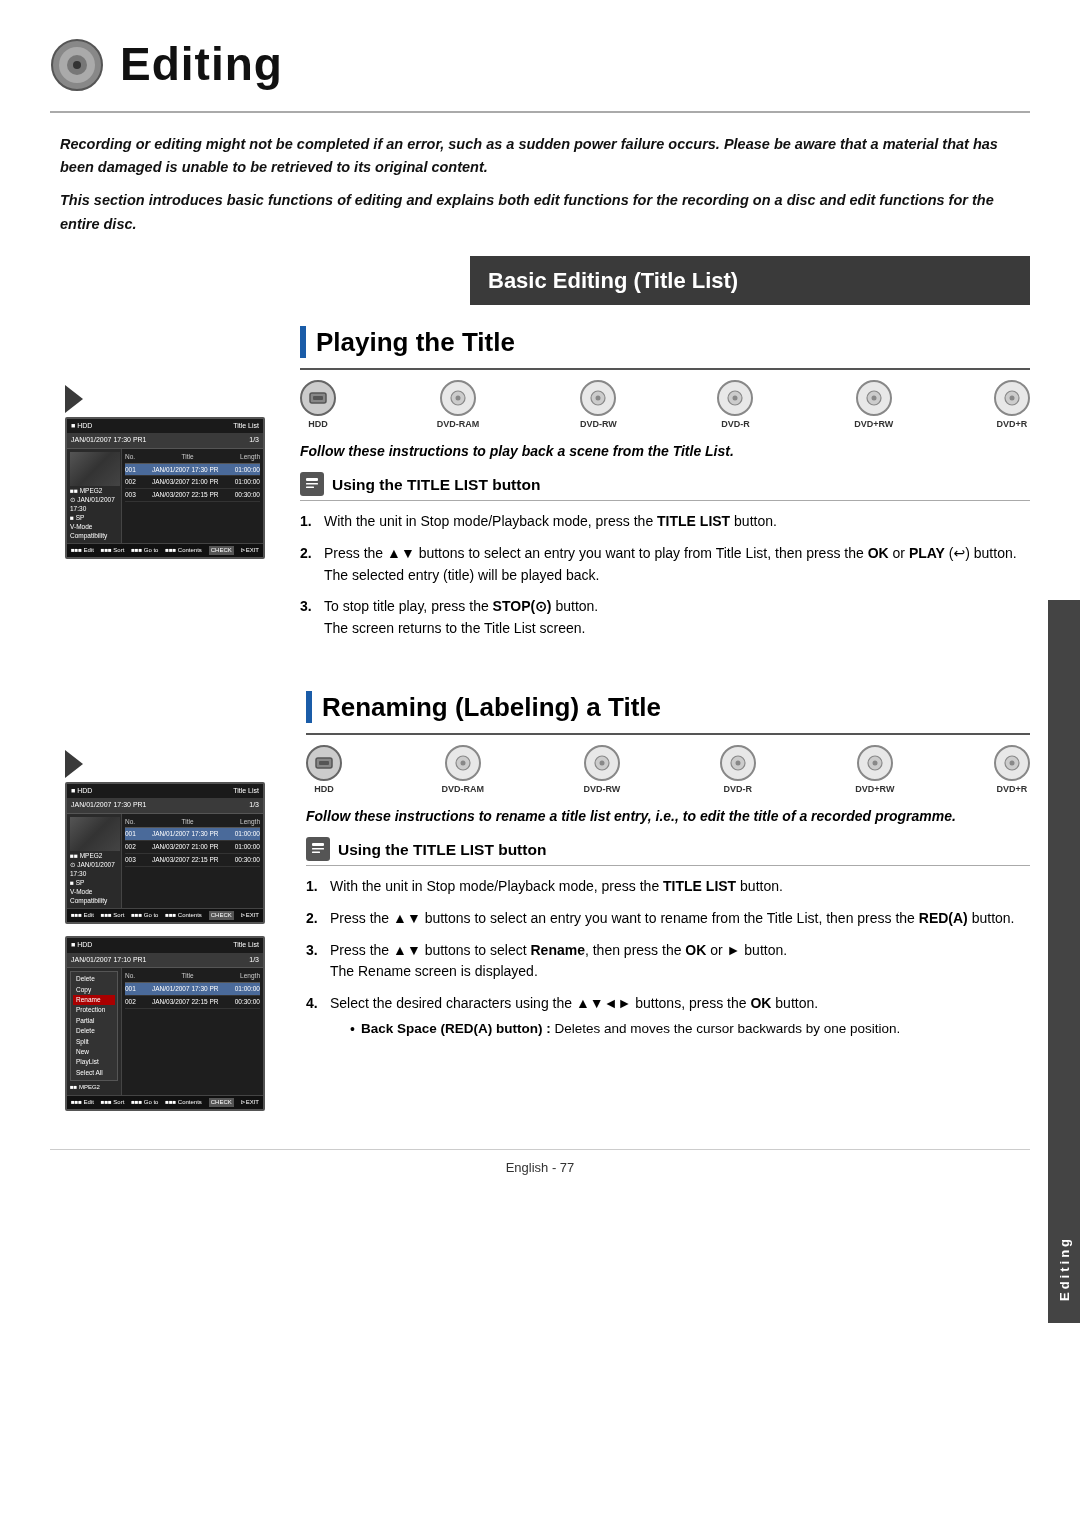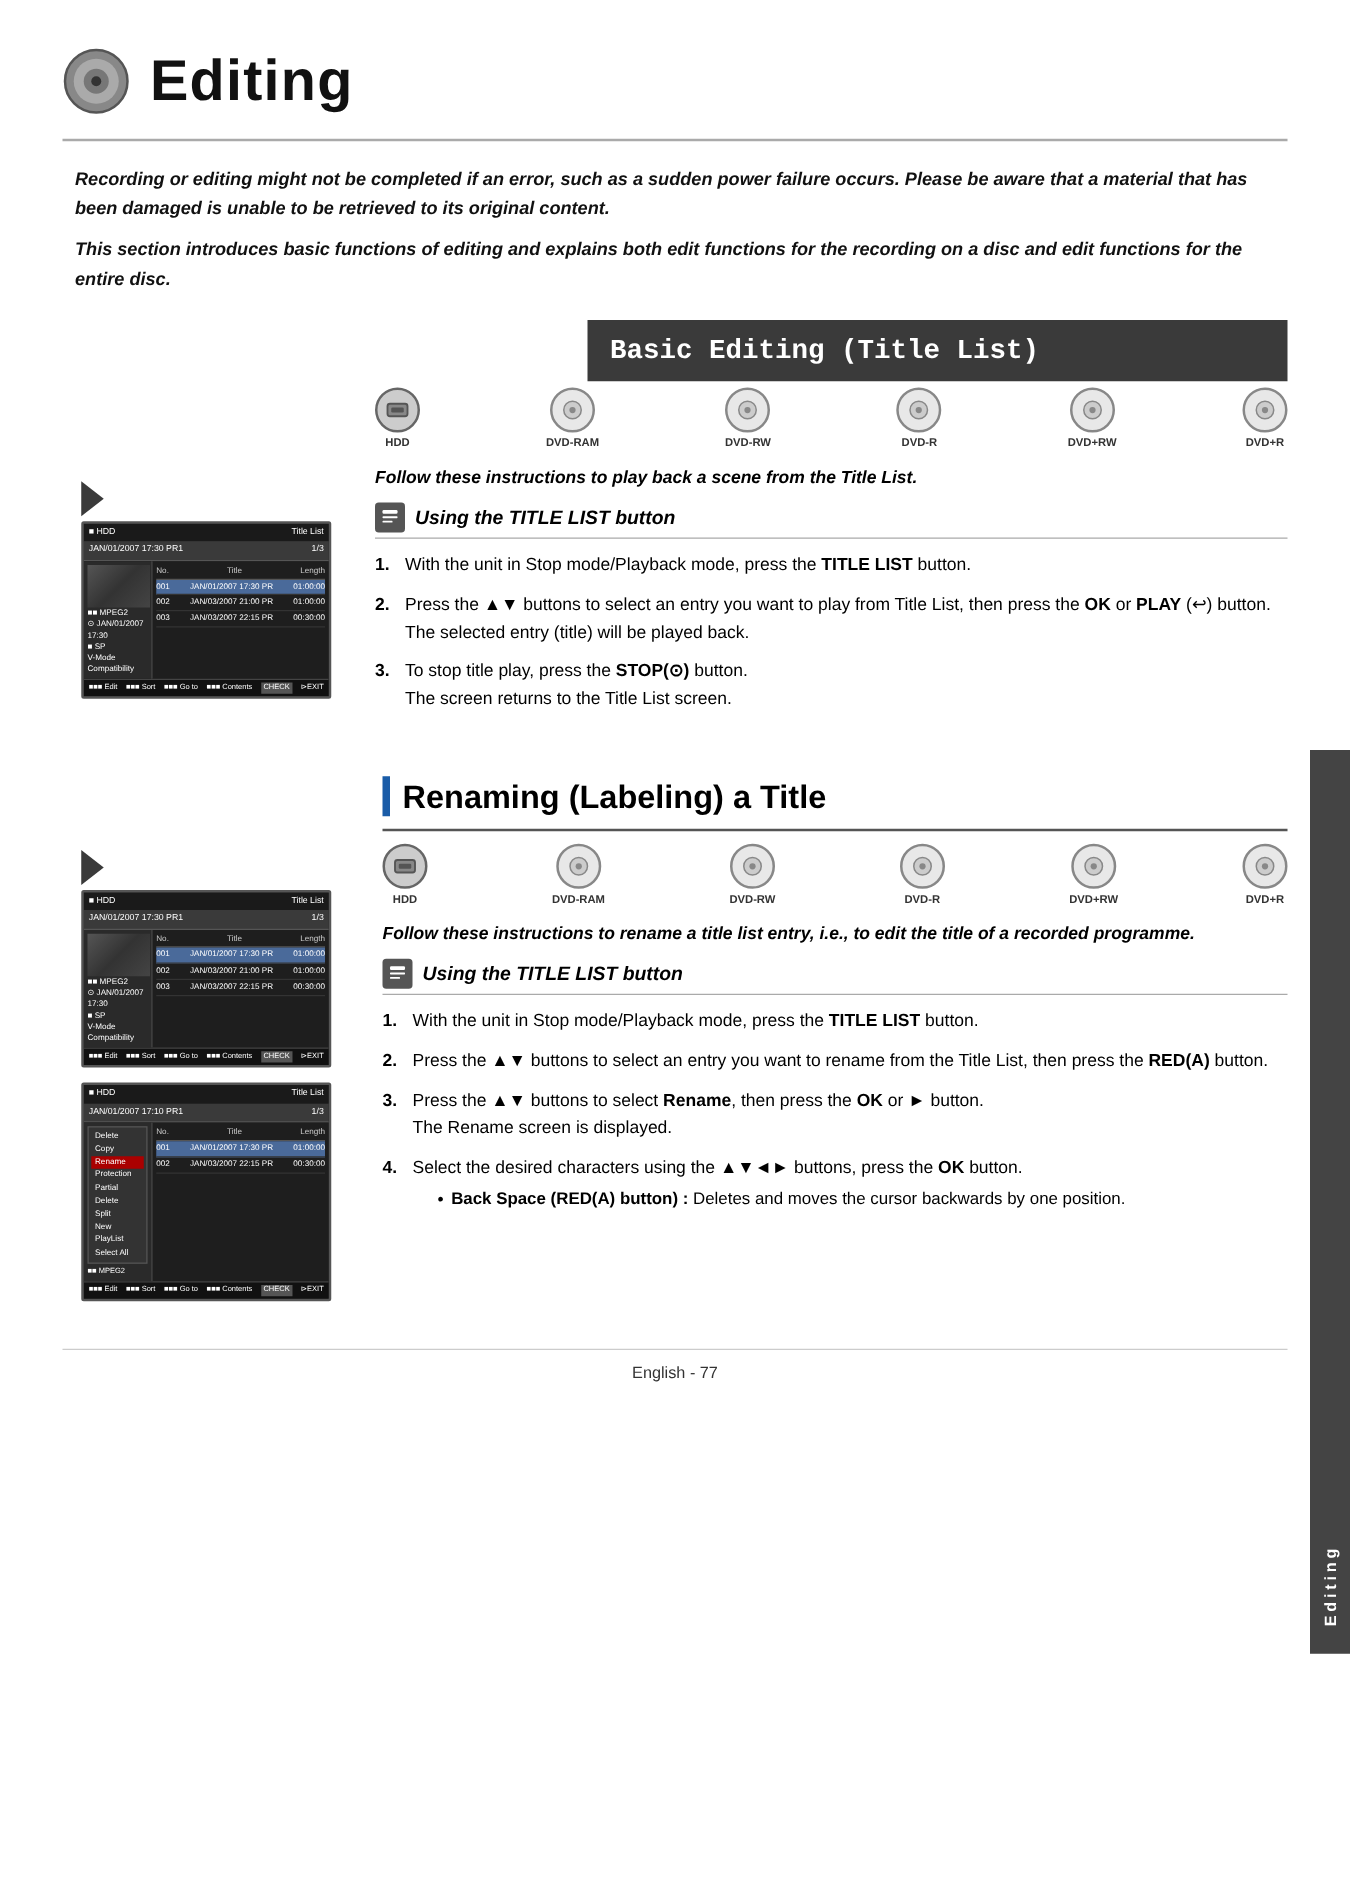--- a/index.html
+++ b/index.html
@@ -144,21 +144,20 @@
     .sub-sub-title {
       display: flex;
       align-items: center;
       gap: 8px;
       font-size: 15.5px;
       font-weight: bold;
       border-bottom: 1px solid #aaa;
       padding-bottom: 4px;
       margin-bottom: 10px;
       margin-top: 8px;
-      font-style: italic;
     }
     .sub-sub-icon {
       width: 24px;
       height: 24px;
       background: #555;
       border-radius: 3px;
       display: flex;
       align-items: center;
       justify-content: center;
       flex-shrink: 0;
@@ -357,21 +356,21 @@
       <circle cx="27" cy="27" r="4" fill="#333"></circle>
     </svg>
     <h1 class="header-title">Editing</h1>
   </div>
 
   <div class="intro-section">
     <p class="intro-text">Recording or editing might not be completed if an error, such as a sudden power failure occurs. Please be aware that a material that has been damaged is unable to be retrieved to its original content.</p>
     <p class="intro-text">This section introduces basic functions of editing and explains both edit functions for the recording on a disc and edit functions for the entire disc.</p>
   </div>
 
-  <div style="margin-left: 200px; margin-bottom: 0; font-family: Liberation Mono, monospace;">
+  <div style="margin-left: 200px; margin-bottom: 0;">
     <div class="section-banner">Basic Editing (Title List)</div>
   </div>
 
   <div class="content-area">
 
     <div class="left-panel">
       <div style="margin-top:60px;">
 
         <div style="display:flex;align-items:center;margin-bottom:4px;">
           <div class="arrow-right"></div>
@@ -426,20 +425,24 @@
             <span>■■■ Contents</span>
             <span style="background:#555;padding:0 2px;">CHECK</span>
             <span>⊳EXIT</span>
           </div>
         </div>
       </div>
     </div>
 
     <div class="right-panel">
 
+      <div class="sub-section-title">
+        <div class="blue-bar"></div>
+        <span>Playing the Title</span>
+      </div>
 
       <div class="media-icons-row">
         <div class="media-icon-item">
           <div class="media-icon-circle hdd">
             <svg viewBox="0 0 20 20" fill="none">
                 <rect x="2" y="5" width="16" height="10" rx="2" fill="#888" stroke="#555" stroke-width="1.5"></rect>
                 <rect x="5" y="8" width="10" height="4" rx="1" fill="#555"></rect>
               </svg>
           </div>
           <span>HDD</span>

